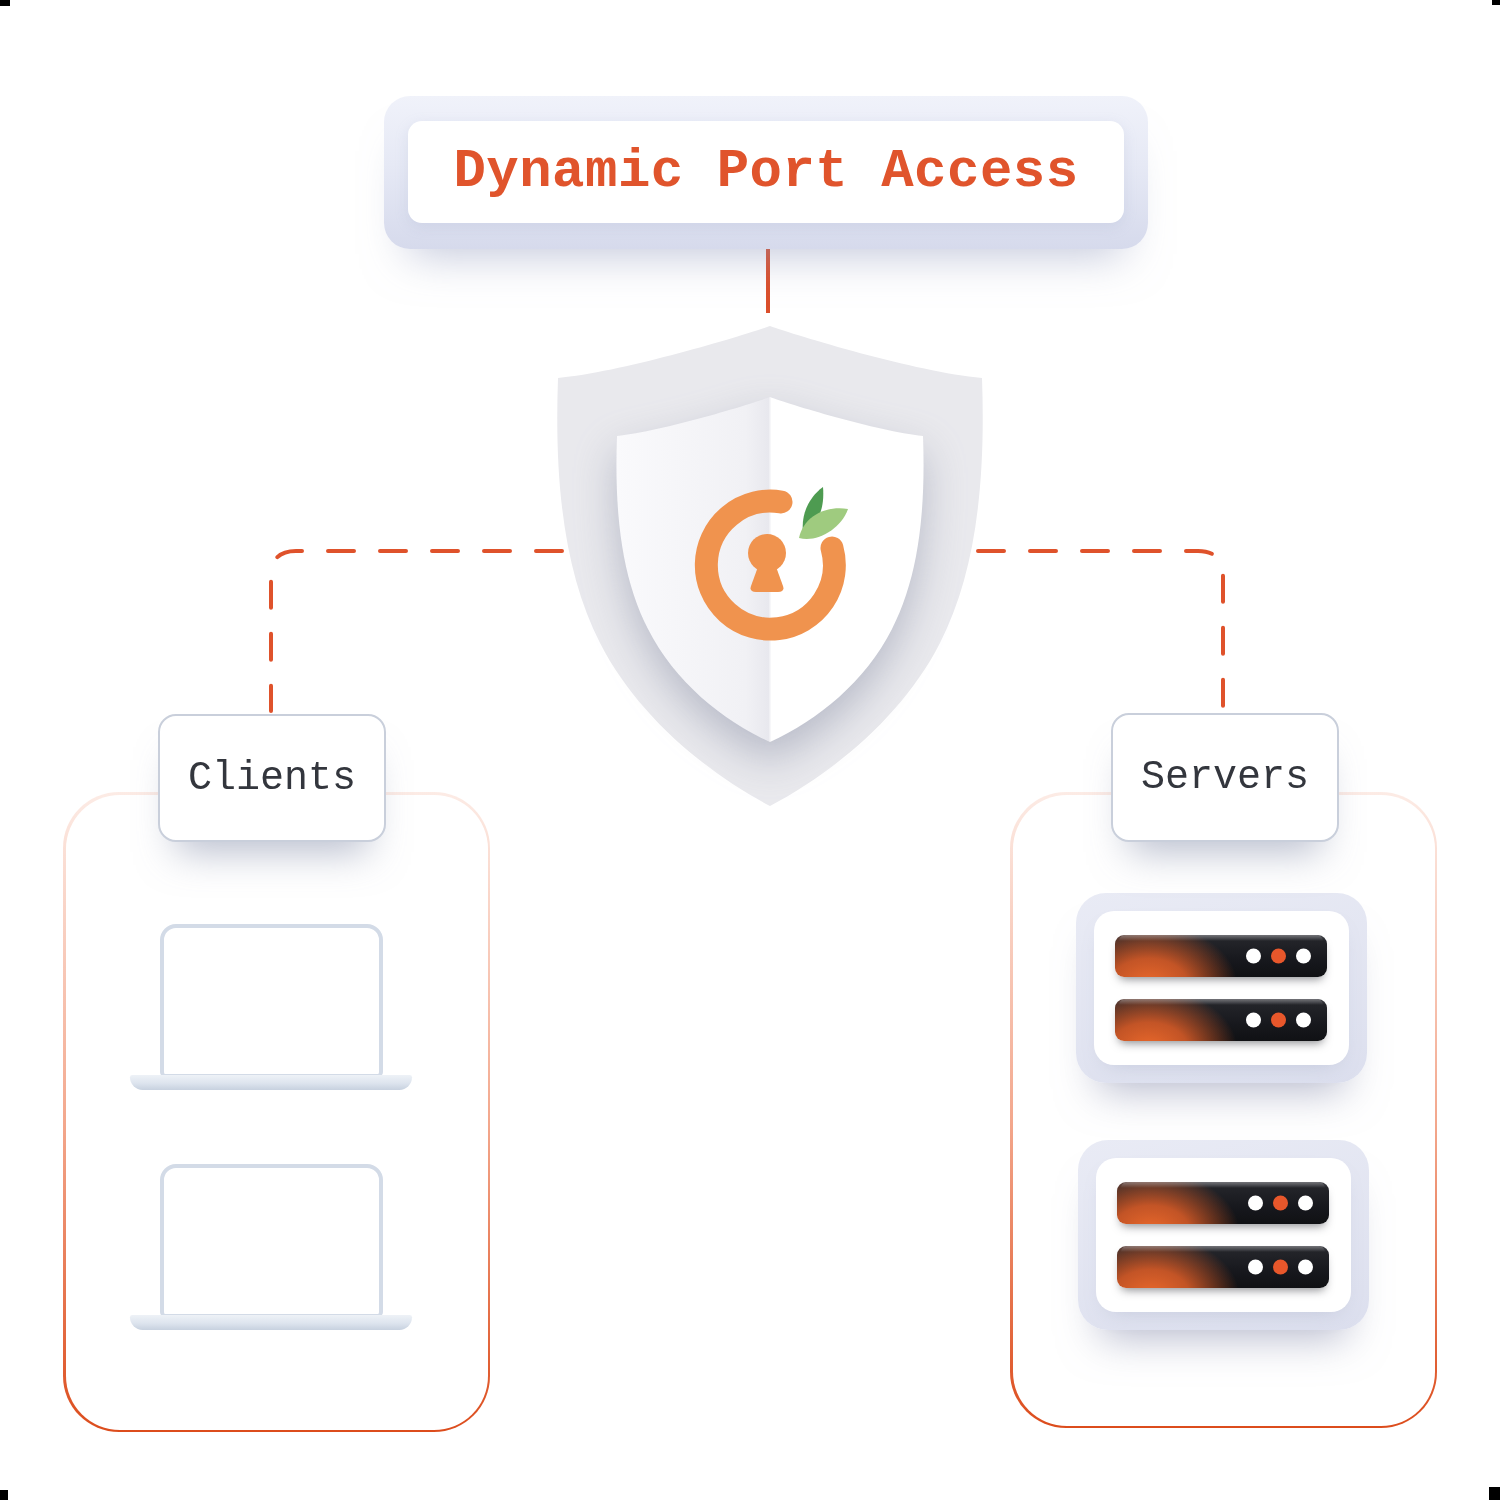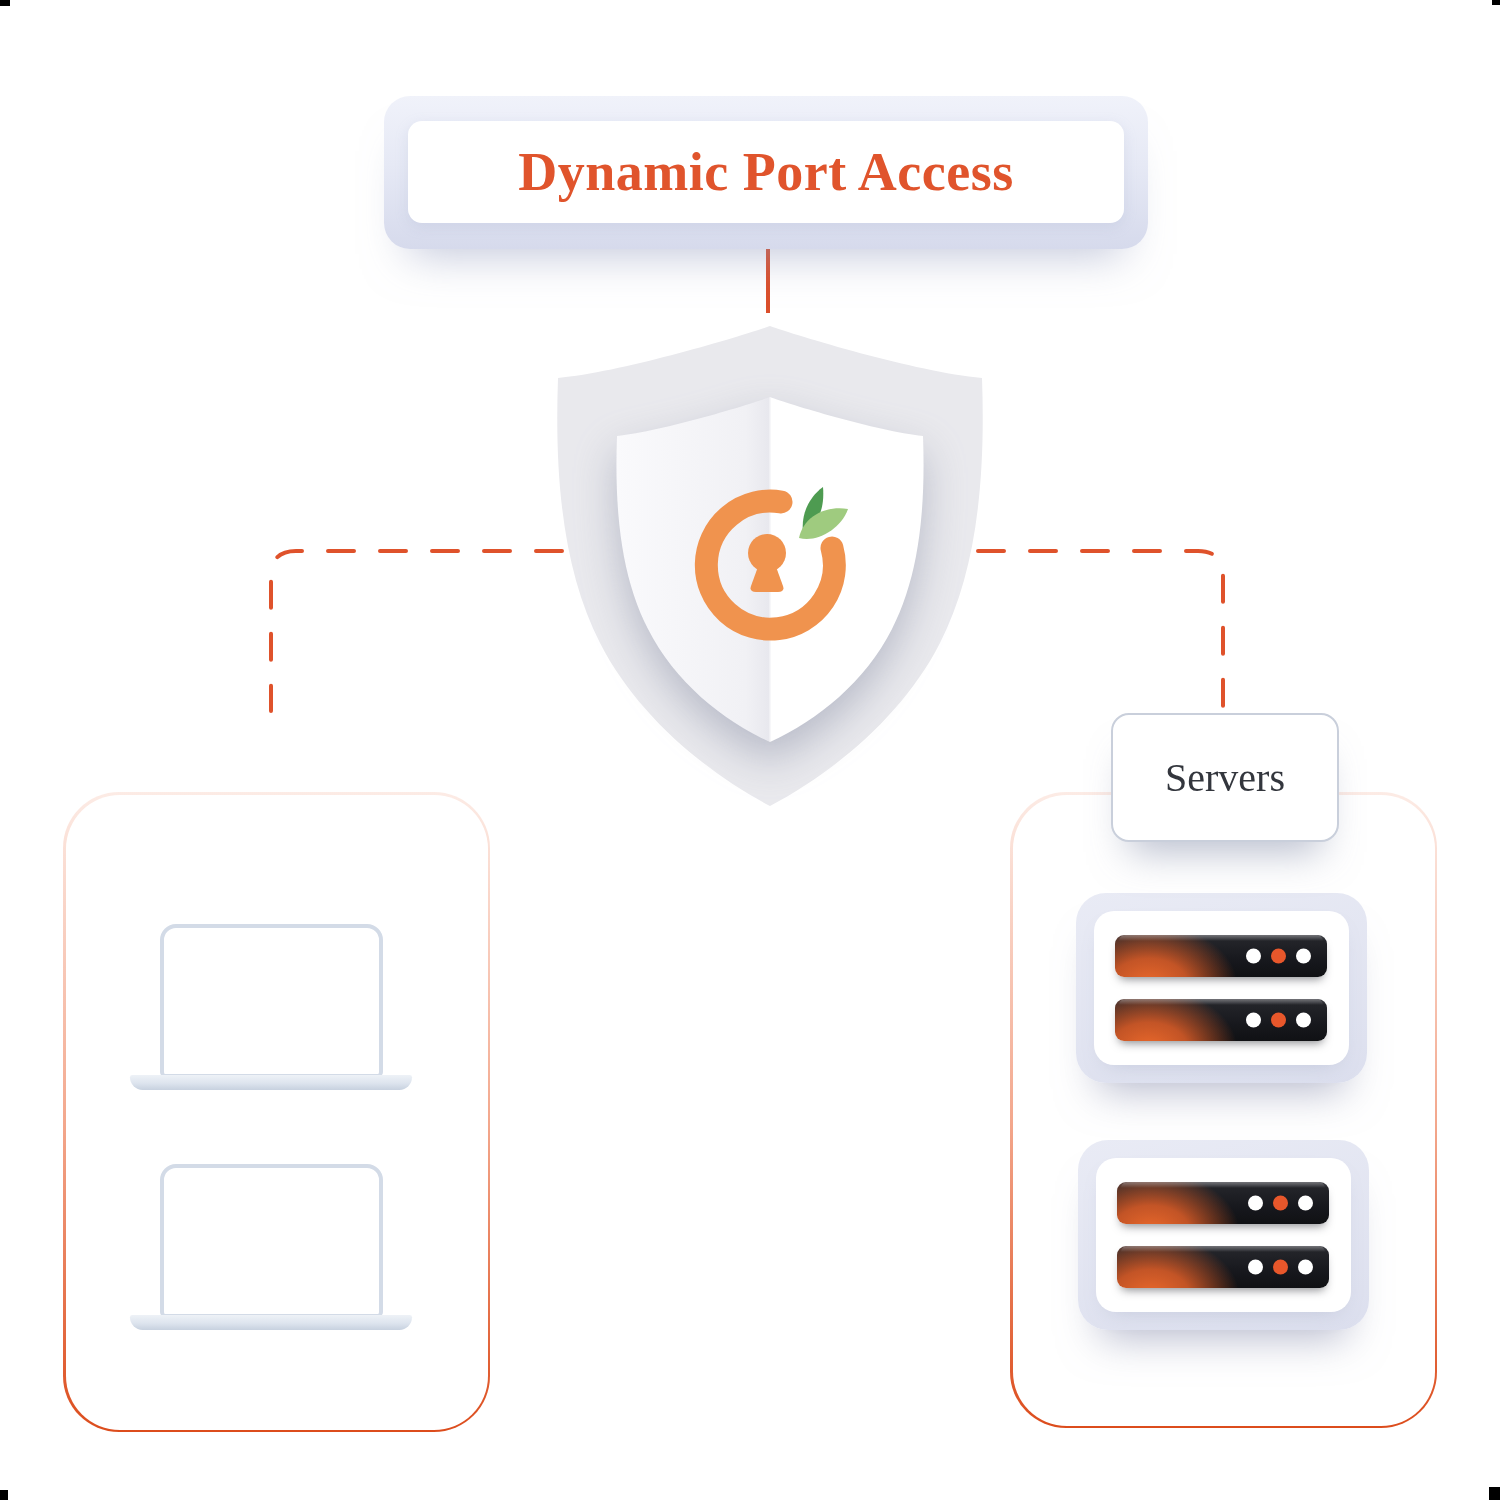--- a/index.html
+++ b/index.html
@@ -1,17 +1,17 @@
 <!DOCTYPE html>
 <html><head>
 <meta charset="utf-8">
 <style>
   html,body{margin:0;padding:0;background:#fff;}
   .canvas{position:relative;width:1500px;height:1500px;background:#ffffff;overflow:hidden;
-          font-family:Liberation Serif, serif;}
+          font-family:Liberation Mono, monospace;}
 
   
   .mark{position:absolute;background:#000;z-index:9;}
   .mark.tl{left:0;top:0;width:10px;height:6px;}
   .mark.tr{right:0;top:0;width:8px;height:5px;}
   .mark.bl{left:0;bottom:0;width:8px;height:10px;}
   .mark.br{right:0;bottom:0;width:11px;height:13px;}
 
   
   .connectors{position:absolute;left:0;top:0;width:1500px;height:1500px;z-index:1;}
@@ -163,17 +163,20 @@
     <path d="M283 175 C268 186 261 203 263 221 C277 214 285 198 283 175 Z" fill="#4E9B51"></path>
     <path d="M259 226 C263 206 284 193 308 197 C301 217 277 231 259 226 Z" fill="#9FCB7F"></path>
   </svg>
 
   <div class="title-outer">
     <div class="title-inner">
       <div class="title-text">Dynamic Port Access</div>
     </div>
   </div>
 
+  <div class="label-box clients">
+    <span>Clients</span>
+  </div>
   <div class="label-box servers">
     <span>Servers</span>
   </div>
 
 </div>
 
 </body></html>

